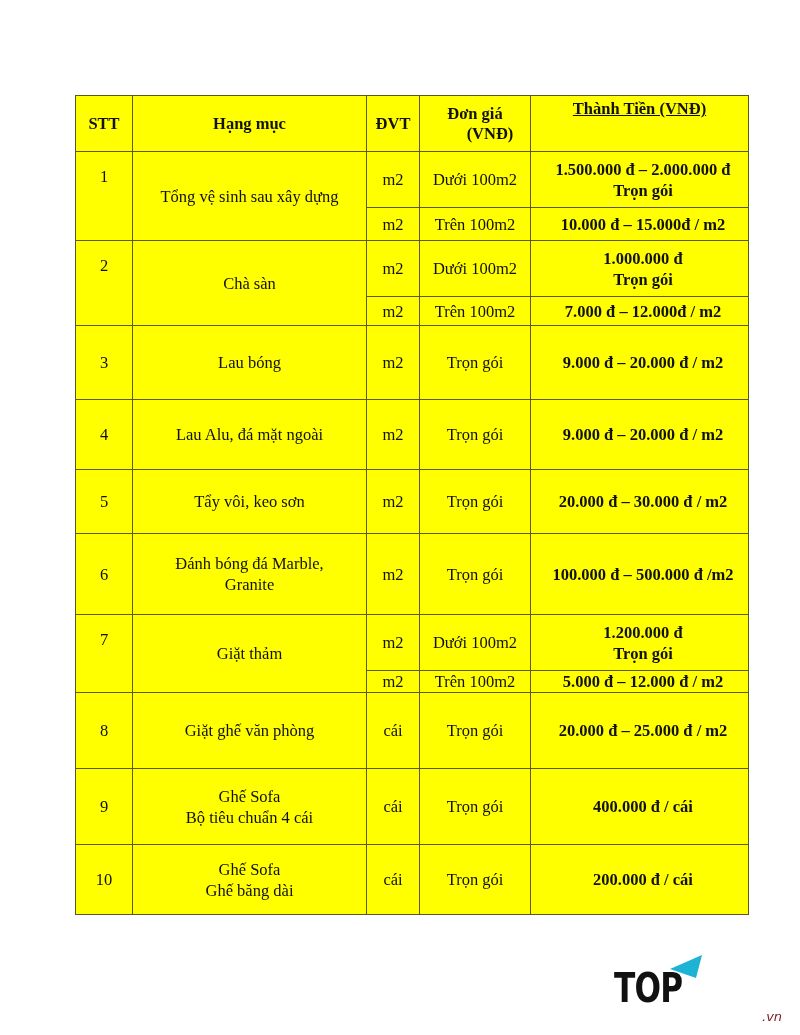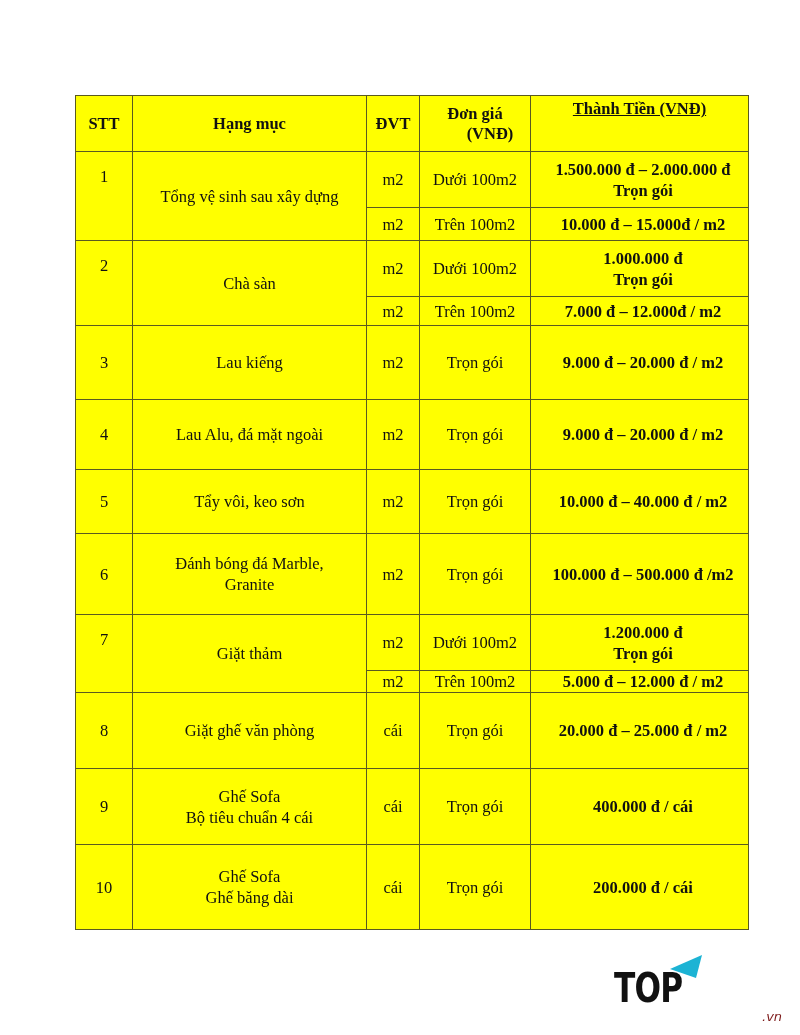--- a/index.html
+++ b/index.html
@@ -93,40 +93,40 @@
     </td>
   </tr>
   <tr style="height:29px">
     <td>m2</td>
     <td>Trên 100m2</td>
     <td class="total">7.000 đ – 12.000đ / m2</td>
   </tr>
 
   <tr style="height:74px">
     <td>3</td>
-    <td>Lau kiếng</td>
+    <td>Lau bóng</td>
     <td>m2</td>
     <td>Trọn gói</td>
     <td class="total">9.000 đ – 20.000 đ / m2</td>
   </tr>
 
   <tr style="height:70px">
     <td>4</td>
     <td>Lau Alu, đá mặt ngoài</td>
     <td>m2</td>
     <td>Trọn gói</td>
     <td class="total">9.000 đ – 20.000 đ / m2</td>
   </tr>
 
   <tr style="height:64px">
     <td>5</td>
     <td>Tẩy vôi, keo sơn</td>
     <td>m2</td>
     <td>Trọn gói</td>
-    <td class="total">10.000 đ – 40.000 đ / m2</td>
+    <td class="total">20.000 đ – 30.000 đ / m2</td>
   </tr>
 
   <tr style="height:81px">
     <td>6</td>
     <td>
       <span class="line">Đánh bóng đá Marble,</span>
       <span class="line">Granite</span>
     </td>
     <td>m2</td>
     <td>Trọn gói</td>
@@ -161,21 +161,21 @@
     <td>9</td>
     <td>
       <span class="line">Ghế Sofa</span>
       <span class="line">Bộ tiêu chuẩn 4 cái</span>
     </td>
     <td>cái</td>
     <td>Trọn gói</td>
     <td class="total">400.000 đ / cái</td>
   </tr>
 
-  <tr style="height:85px">
+  <tr style="height:70px">
     <td>10</td>
     <td>
       <span class="line">Ghế Sofa</span>
       <span class="line">Ghế băng dài</span>
     </td>
     <td>cái</td>
     <td>Trọn gói</td>
     <td class="total">200.000 đ / cái</td>
   </tr>
 </tbody>

